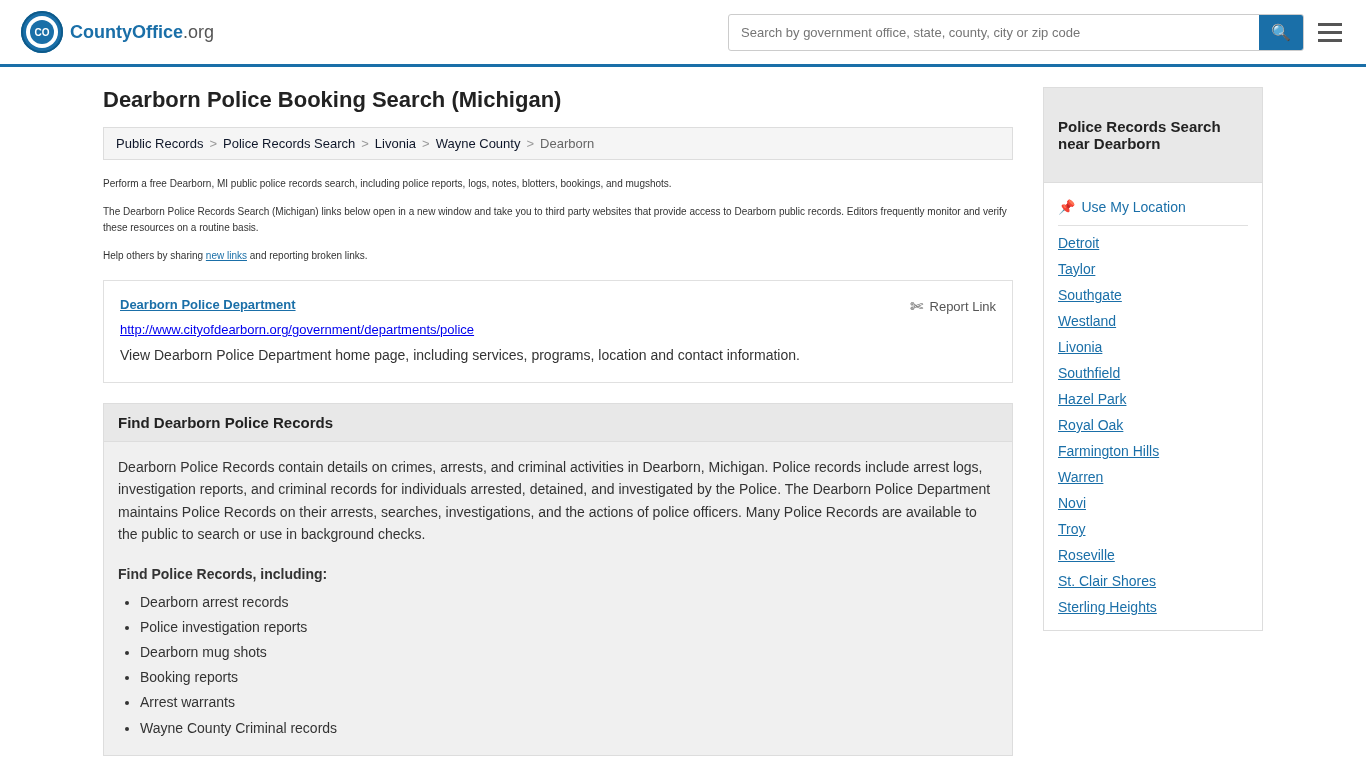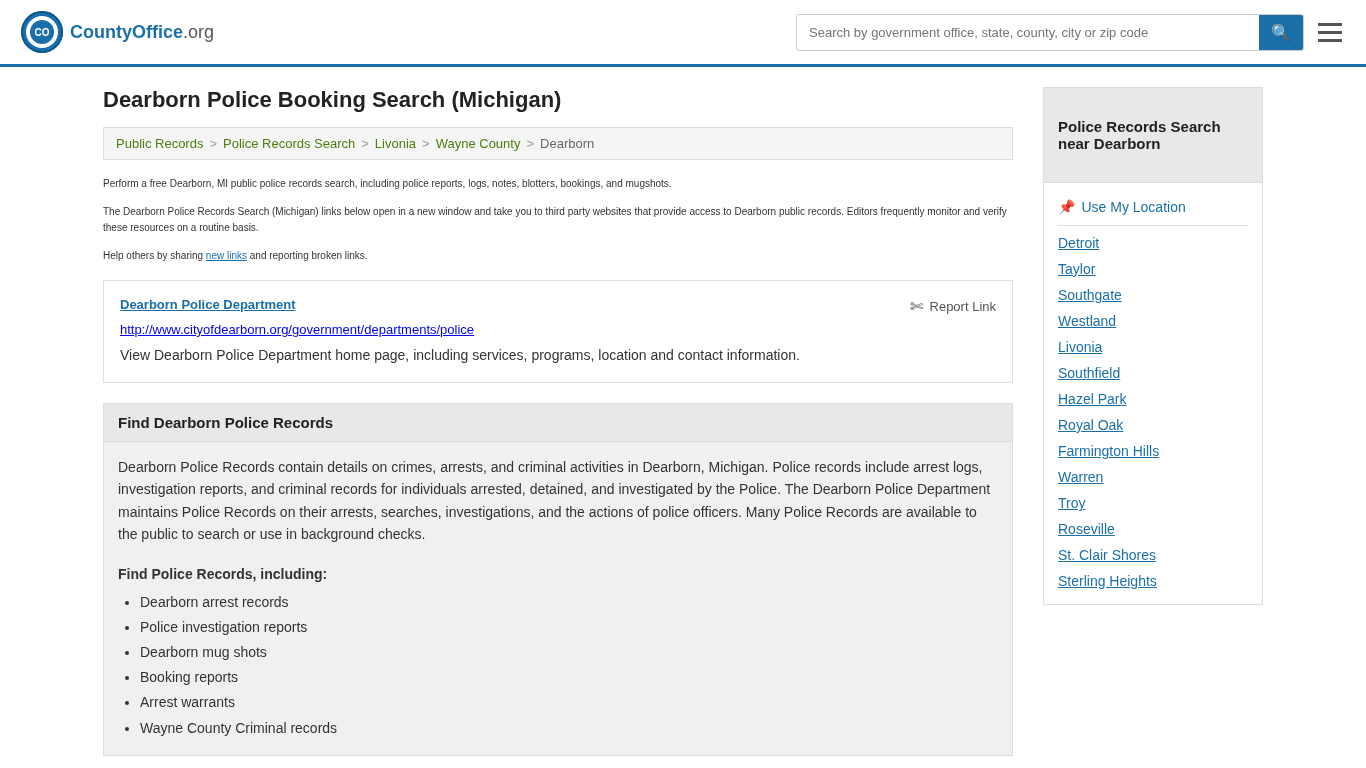--- a/index.html
+++ b/index.html
@@ -28,21 +28,21 @@
       display: flex;
       align-items: center;
       gap: 10px;
     }
     .search-bar {
       display: flex;
       align-items: center;
       border: 1px solid #ccc;
       border-radius: 3px;
       overflow: hidden;
-      width: 508px;
+      width: 576px;
     }
     .search-input {
       border: none;
       outline: none;
       padding: 8px 12px;
       font-size: 13px;
       width: 100%;
       color: #999;
     }
     .search-btn {
@@ -102,21 +102,21 @@
       padding: 8px 12px;
       font-size: 13px;
       color: #666;
       margin-bottom: 16px;
       display: flex;
       align-items: center;
       flex-wrap: wrap;
       gap: 4px;
     }
     .breadcrumb a {
-      color: #4d7c0f;
+      color: #0f172a;
       text-decoration: none;
     }
     .breadcrumb .sep { color: #999; margin: 0 2px; }
 
     
     .description {
       font-size: 10px;
       line-height: 1.6;
       color: #333;
       margin-bottom: 12px;
@@ -343,20 +343,21 @@
       <a href="#" class="sidebar-link">Detroit</a>
       <a href="#" class="sidebar-link">Taylor</a>
       <a href="#" class="sidebar-link">Southgate</a>
       <a href="#" class="sidebar-link">Westland</a>
       <a href="#" class="sidebar-link">Livonia</a>
       <a href="#" class="sidebar-link">Southfield</a>
       <a href="#" class="sidebar-link">Hazel Park</a>
       <a href="#" class="sidebar-link">Royal Oak</a>
       <a href="#" class="sidebar-link">Farmington Hills</a>
       <a href="#" class="sidebar-link">Warren</a>
+      <a href="#" class="sidebar-link">Novi</a>
       <a href="#" class="sidebar-link">Troy</a>
       <a href="#" class="sidebar-link">Roseville</a>
       <a href="#" class="sidebar-link">St. Clair Shores</a>
       <a href="#" class="sidebar-link">Sterling Heights</a>
     </div>
   </div>
 
 </div>
 
 </body></html>

